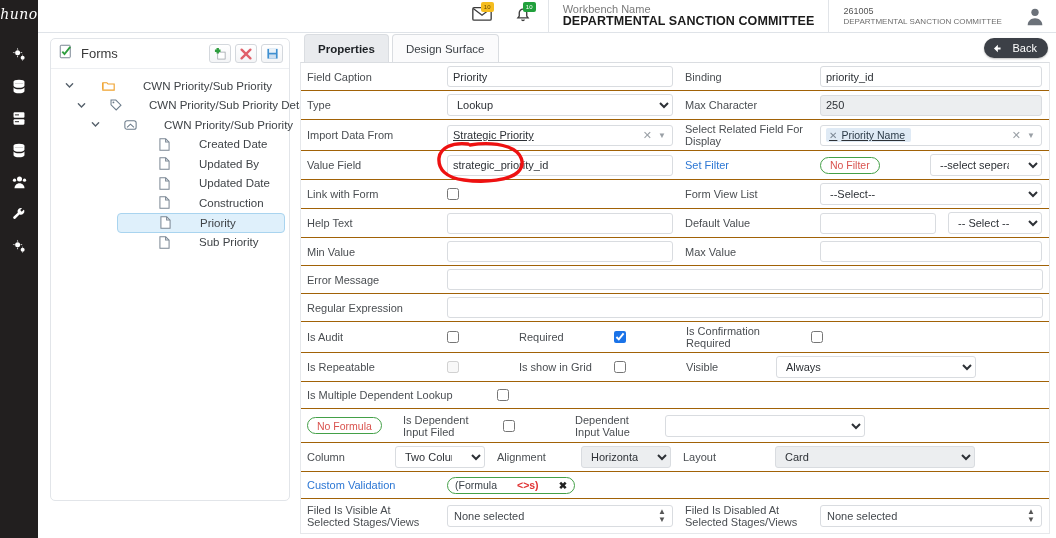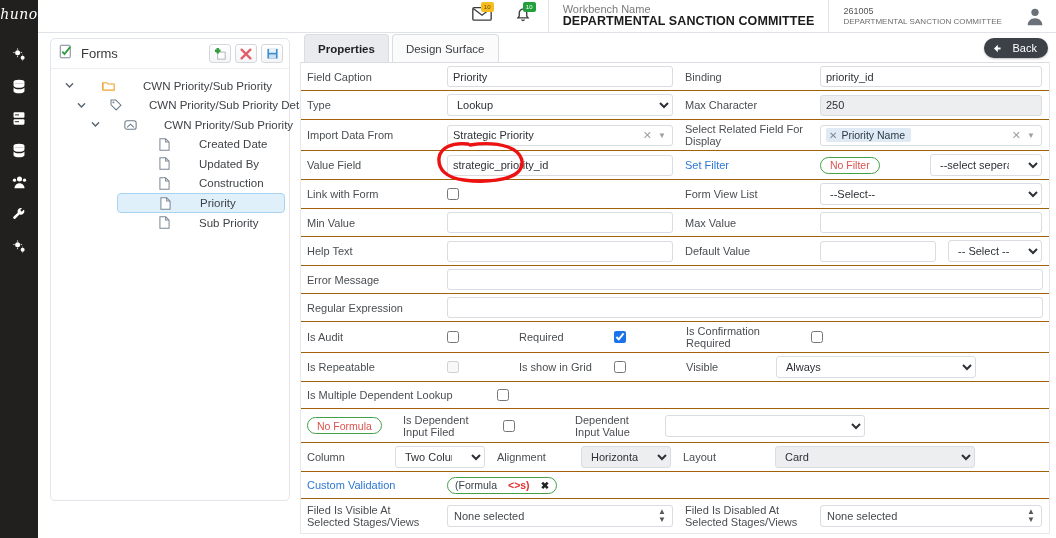--- a/index.html
+++ b/index.html
@@ -116,39 +116,39 @@
   .w-lab2 { width: 135px; }
   .w-ctl2 { width: 234px; }
 
   input.inp, select.sel, .fakeinp {
     width: 100%; height: 21px; border: 1px solid #d9dce0; border-radius: 3px;
     background: #fff; font-size: 11px; color: #2d3136; padding: 0 5px;
     font-family: "Liberation Sans", sans-serif; outline: none;
   }
   select.sel { height: 22px; padding-right: 16px; cursor: pointer; }
   input.inp.grey { background: #eceef0; }
-  .fakeinp { display: flex; align-items: center; position: relative; }
+  .fakeinp { display: flex; align-items: center; position: relative; text-decoration: underline; }
   .fakeinp .x { position: absolute; right: 20px; color: #9aa0a6; font-size: 11px; cursor: pointer; }
   .fakeinp .car { position: absolute; right: 6px; color: #9aa0a6; font-size: 8px; }
   .tagbox { display: flex; align-items: center; height: 21px; }
   .tag {
     background: #dfeaf5; color: #2b3a47; font-size: 10.5px;
     padding: 1px 6px 1px 3px; border-radius: 2px; display: flex; align-items: center; gap: 4px;
   }
   .tag .tx { color: #7b8794; font-size: 10px; cursor: pointer; }
 
   .pill {
     display: inline-flex; align-items: center; height: 17px; padding: 0 9px;
     border-radius: 9px; font-size: 10.5px; cursor: pointer; white-space: nowrap;
   }
   .pill.nofilter { border: 1px solid #43a047; color: #d9534f; background: #fff; }
   .pill.noformula { border: 1px solid #43a047; color: #d9534f; background: #fff; }
   .pill.formula {
     border: 1px solid #43a047; color: #3b4248; background: #fff;
-    gap: 11px; padding: 0 7px;
+    gap: 20px; padding: 0 7px;
   }
   .pill.formula .red { color: #e03131; font-weight: bold; }
   .pill.formula .xx { color: #222; font-weight: bold; font-size: 10px; }
 
   input[type=checkbox].cb {
     width: 12px; height: 12px; margin: 0; cursor: pointer;
     accent-color: #1a73e8;
   }
   .cbcell { width: 72px; display:flex; align-items:center; }
   .multi {
@@ -353,20 +353,30 @@
           </div>
           <div class="tnode lvl4">
             <span class="caret"></span>
             <span class="tico">
               <svg width="11" height="13" viewBox="0 0 12 14">
                 <path d="M1 .8h6.3L11 4.4V13.2H1z" fill="#fff" stroke="#7b8794" stroke-width="1.1"></path>
                 <path d="M7.2 1v3.4H11" fill="none" stroke="#7b8794" stroke-width="1.1"></path>
               </svg>
             </span>
             <span class="tlabel">Updated By</span>
+          </div>
+          <div class="tnode lvl4">
+            <span class="caret"></span>
+            <span class="tico">
+              <svg width="11" height="13" viewBox="0 0 12 14">
+                <path d="M1 .8h6.3L11 4.4V13.2H1z" fill="#fff" stroke="#7b8794" stroke-width="1.1"></path>
+                <path d="M7.2 1v3.4H11" fill="none" stroke="#7b8794" stroke-width="1.1"></path>
+              </svg>
+            </span>
+            <span class="tlabel">Updated Date</span>
           </div>
           <div class="tnode lvl4">
             <span class="caret"></span>
             <span class="tico">
               <svg width="11" height="13" viewBox="0 0 12 14">
                 <path d="M1 .8h6.3L11 4.4V13.2H1z" fill="#fff" stroke="#7b8794" stroke-width="1.1"></path>
                 <path d="M7.2 1v3.4H11" fill="none" stroke="#7b8794" stroke-width="1.1"></path>
               </svg>
             </span>
             <span class="tlabel">Construction</span>
@@ -493,48 +503,48 @@
           <div class="pcell w-lab2">
               <span class="plabel">Form View List</span>
             </div>
           <div class="pcell w-ctl2">
               <select class="sel"><option>--Select--</option></select>
             </div>
         </div>
 
         <div class="prow">
           <div class="pcell w-lab">
-              <span class="plabel">Min Value</span>
+              <span class="plabel">Help Text</span>
             </div>
           <div class="pcell w-ctl">
               <input class="inp" value="" style="">
             </div>
           <div class="pcell w-lab2">
+              <span class="plabel">Default Value</span>
+            </div>
+          <div class="pcell" style="width:128px">
+              <input class="inp" value="" style="">
+            </div>
+          <div class="pcell" style="width:106px">
+              <select class="sel"><option>-- Select --</option></select>
+            </div>
+        </div>
+
+        <div class="prow">
+          <div class="pcell w-lab">
+              <span class="plabel">Min Value</span>
+            </div>
+          <div class="pcell w-ctl">
+              <input class="inp" value="" style="">
+            </div>
+          <div class="pcell w-lab2">
               <span class="plabel">Max Value</span>
             </div>
           <div class="pcell w-ctl2">
               <input class="inp" value="" style="">
-            </div>
-        </div>
-
-        <div class="prow">
-          <div class="pcell w-lab">
-              <span class="plabel">Help Text</span>
-            </div>
-          <div class="pcell w-ctl">
-              <input class="inp" value="" style="">
-            </div>
-          <div class="pcell w-lab2">
-              <span class="plabel">Default Value</span>
-            </div>
-          <div class="pcell" style="width:128px">
-              <input class="inp" value="" style="">
-            </div>
-          <div class="pcell" style="width:106px">
-              <select class="sel"><option>-- Select --</option></select>
             </div>
         </div>
 
         <div class="prow">
           <div class="pcell w-lab">
               <span class="plabel">Error Message</span>
             </div>
           <div class="pcell" style="flex:1">
               <input class="inp" value="" style="">
             </div>

